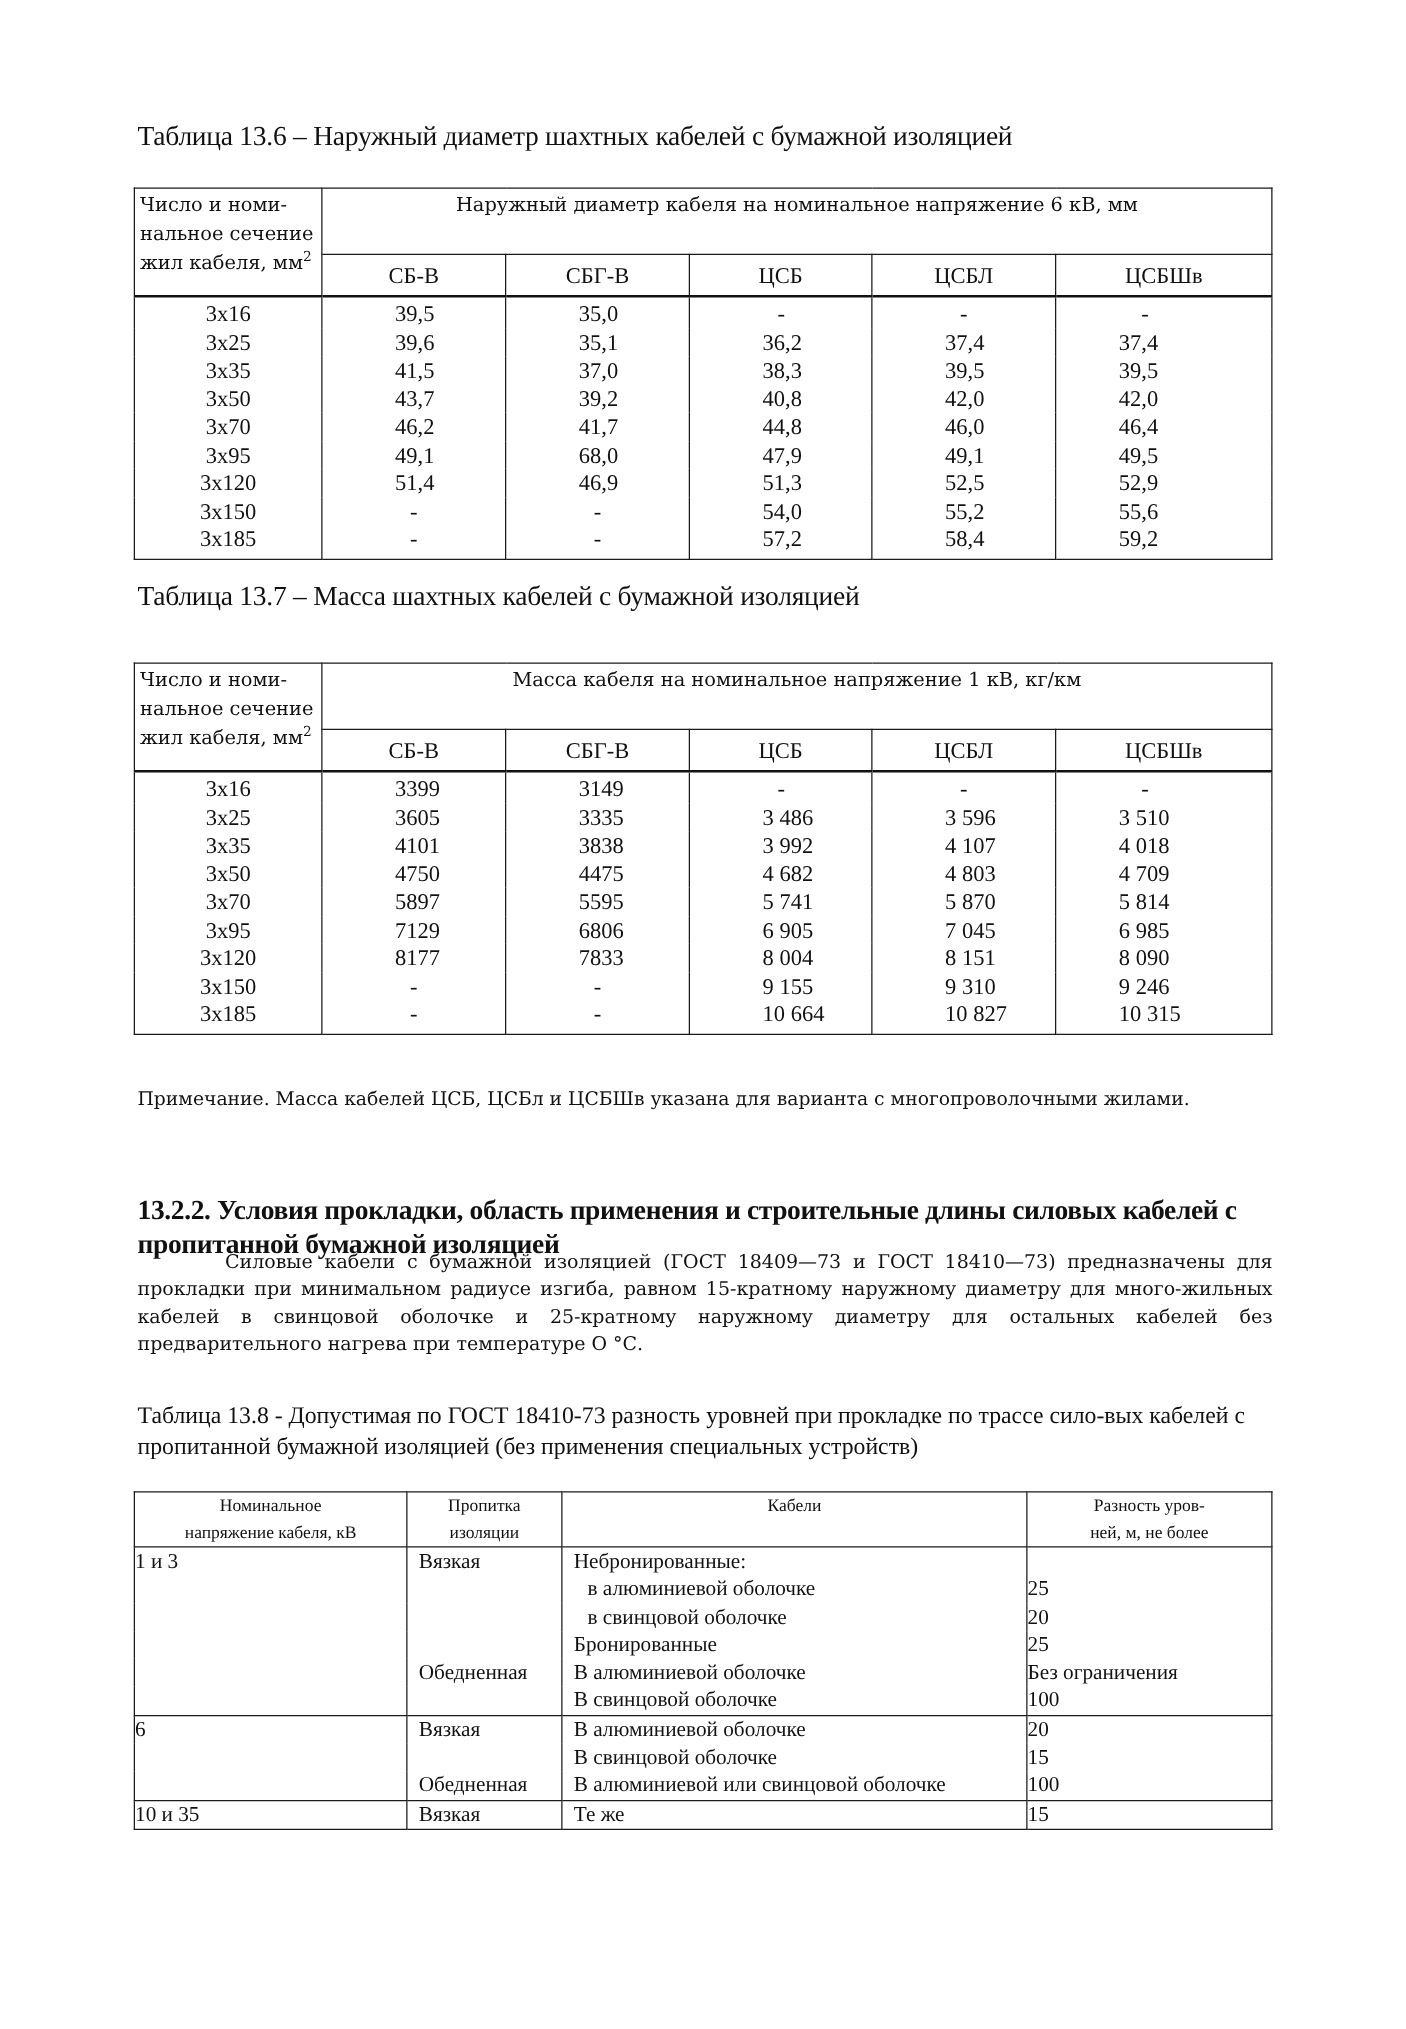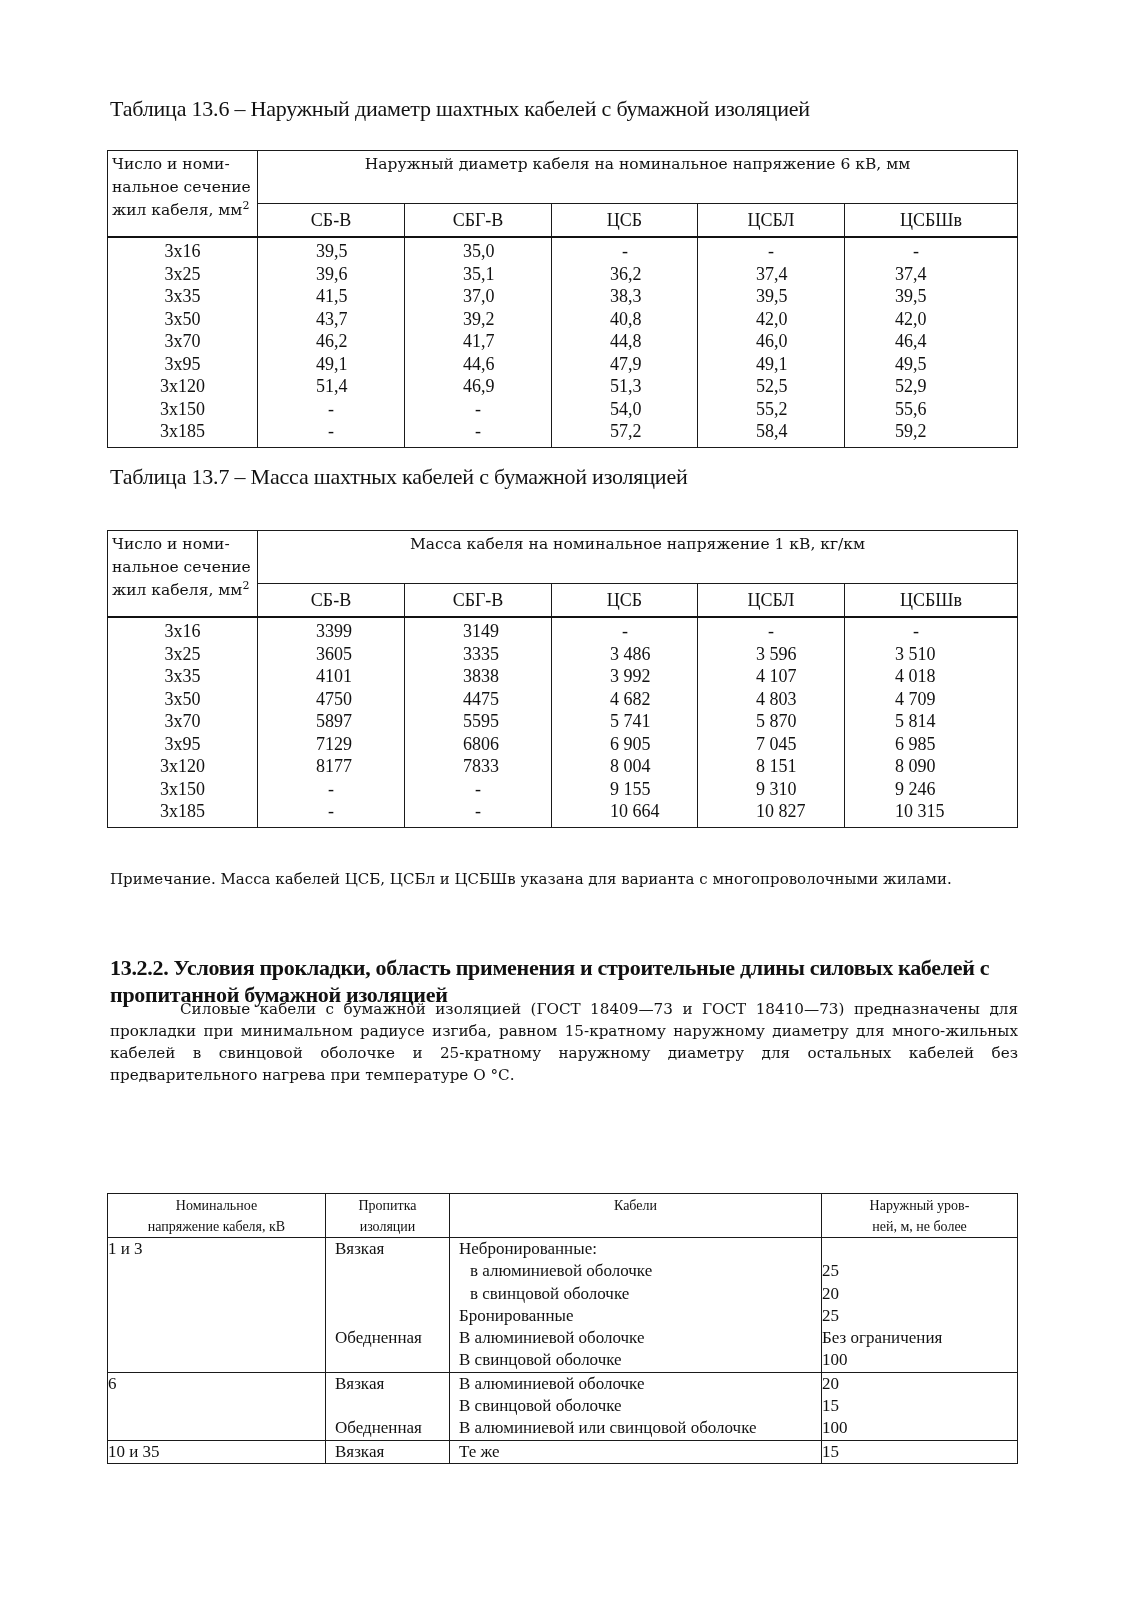--- a/index.html
+++ b/index.html
@@ -237,21 +237,21 @@
           <td class="c-sec">3x70</td>
           <td class="c-v1">46,2</td>
           <td class="c-v2">41,7</td>
           <td class="c-v3">44,8</td>
           <td class="c-v4">46,0</td>
           <td class="c-v5">46,4</td>
         </tr>
         <tr class="">
           <td class="c-sec">3x95</td>
           <td class="c-v1">49,1</td>
-          <td class="c-v2">44,6</td>
+          <td class="c-v2">68,0</td>
           <td class="c-v3">47,9</td>
           <td class="c-v4">49,1</td>
           <td class="c-v5">49,5</td>
         </tr>
         <tr class="">
           <td class="c-sec">3x120</td>
           <td class="c-v1">51,4</td>
           <td class="c-v2">46,9</td>
           <td class="c-v3">51,3</td>
           <td class="c-v4">52,5</td>
@@ -378,33 +378,34 @@
         </tr>
       </tbody>
   </table>
 
   <div class="note">Примечание. Масса кабелей ЦСБ, ЦСБл и ЦСБШв указана для варианта с многопроволочными жилами.</div>
 
   <div class="heading">13.2.2. Условия прокладки, область применения и строительные длины силовых кабелей с пропитанной бумажной изоляцией</div>
 
   <div class="para"><span class="indent"></span><span>Силовые кабели с бумажной изоляцией (ГОСТ 18409—73 и ГОСТ 18410—73) предназначены для прокладки при минимальном радиусе изгиба, равном 15-кратному наружному диаметру для много-жильных кабелей в свинцовой оболочке и 25-кратному наружному диаметру для остальных кабелей без предварительного нагрева при температуре О °С.</span></div>
 
+  <div class="caption2">Таблица 13.8 - Допустимая по ГОСТ 18410-73 разность уровней при прокладке по трассе сило-вых кабелей с пропитанной бумажной изоляцией (без применения специальных устройств)</div>
   <table class="doc" id="t138">
     <colgroup>
       <col style="width:218px">
         <col style="width:124px">
         <col style="width:372px">
         <col style="width:196px">
     </colgroup>
     <thead>
       <tr>
         <th><span>Номинальное</span><br><span>напряжение кабеля, кВ</span></th>
         <th><span>Пропитка</span><br><span>изоляции</span></th>
         <th>Кабели</th>
-        <th><span>Наружный уров-</span><br><span>ней, м, не более</span></th>
+        <th><span>Разность уров-</span><br><span>ней, м, не более</span></th>
       </tr>
     </thead>
     <tbody id="t138-body">
         <tr class="grp-start">
           <td class="volt">1 и 3</td>
           <td class="imp">Вязкая</td>
           <td class="cab">Небронированные:</td>
           <td class="diff"></td>
         </tr>
         <tr class="">

